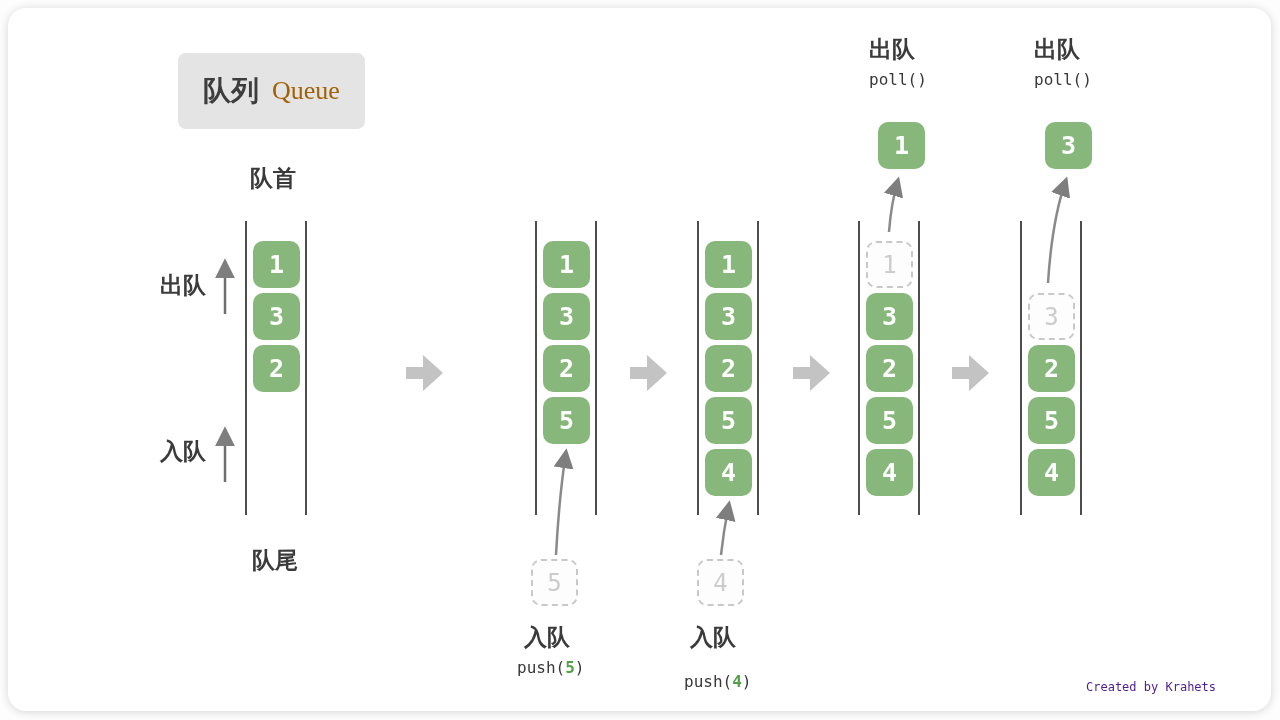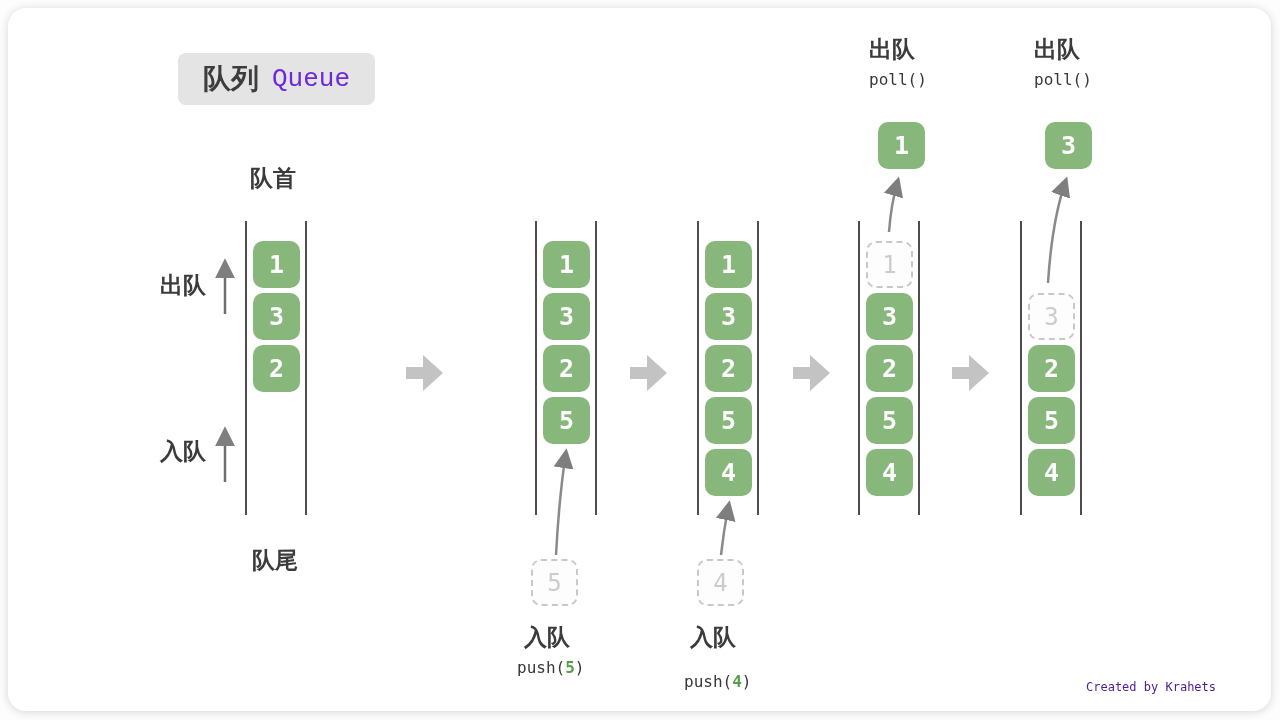--- a/index.html
+++ b/index.html
@@ -7,26 +7,26 @@
     position:relative; width:1280px; height:720px; overflow:hidden;
     background:#fdfdfd;
     font-family:"Liberation Sans", sans-serif;
   }
   .card {
     position:absolute; left:8px; top:8px; width:1263px; height:703px;
     background:#ffffff; border-radius:18px;
     box-shadow:0 1px 10px rgba(0,0,0,0.16);
   }
   .badge {
-    position:absolute; left:170px; top:45px; height:52px;
+    position:absolute; left:170px; top:45px; height:76px;
     background:#e4e4e4; border-radius:8px;
     display:flex; align-items:center; padding:0 25px; gap:13px;
   }
   .badge .zh { font-size:28px; font-weight:700; color:#3d3d3d; }
-  .badge .en { font-size:26px; font-family:Liberation Mono, monospace; color:#6d28d9; }
+  .badge .en { font-size:26px; font-family:Liberation Serif, serif; color:#a16207; }
 
   .zh-label { position:absolute; font-size:23px; font-weight:700; color:#3b3b3b; white-space:nowrap; }
 
   .vline { position:absolute; width:2px; top:213px; height:294px; background:#4d4d4d; }
 
   .cell {
     position:absolute; width:47px; height:47px; border-radius:10px;
     background:#87b77b; color:#ffffff;
     display:flex; align-items:center; justify-content:center;
     font-size:25px; font-weight:700; font-family:"DejaVu Sans Mono",monospace;

